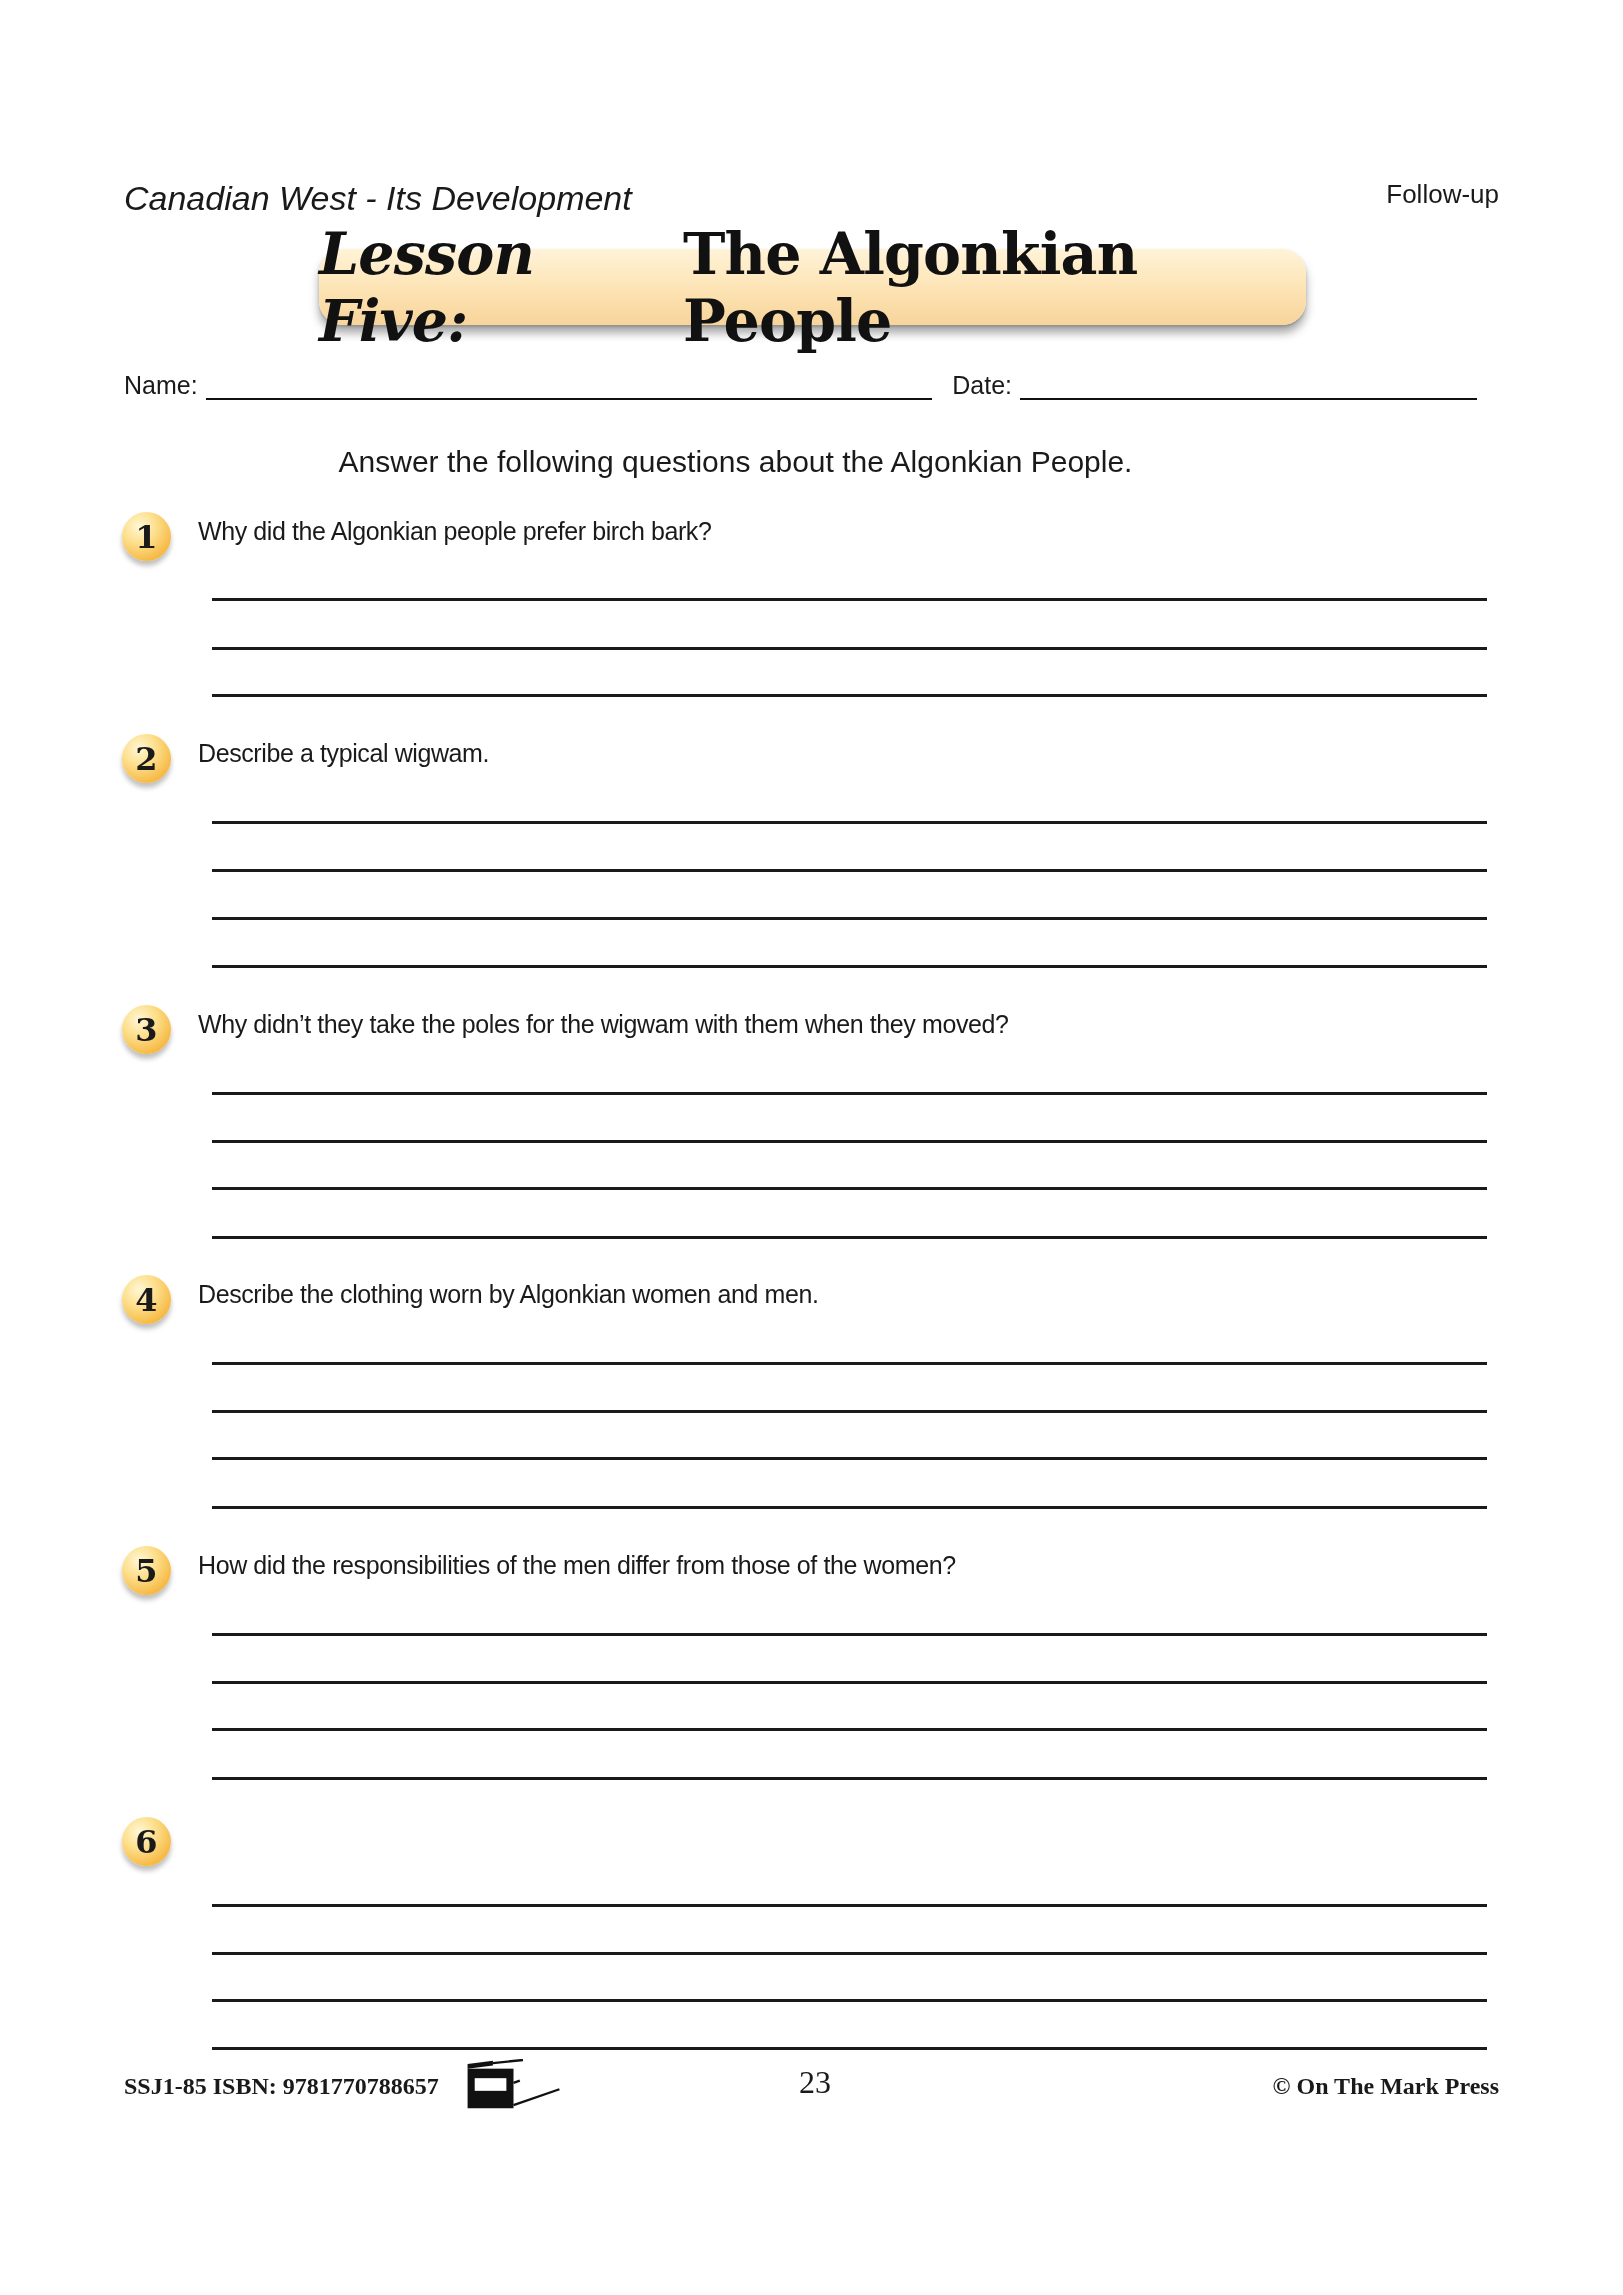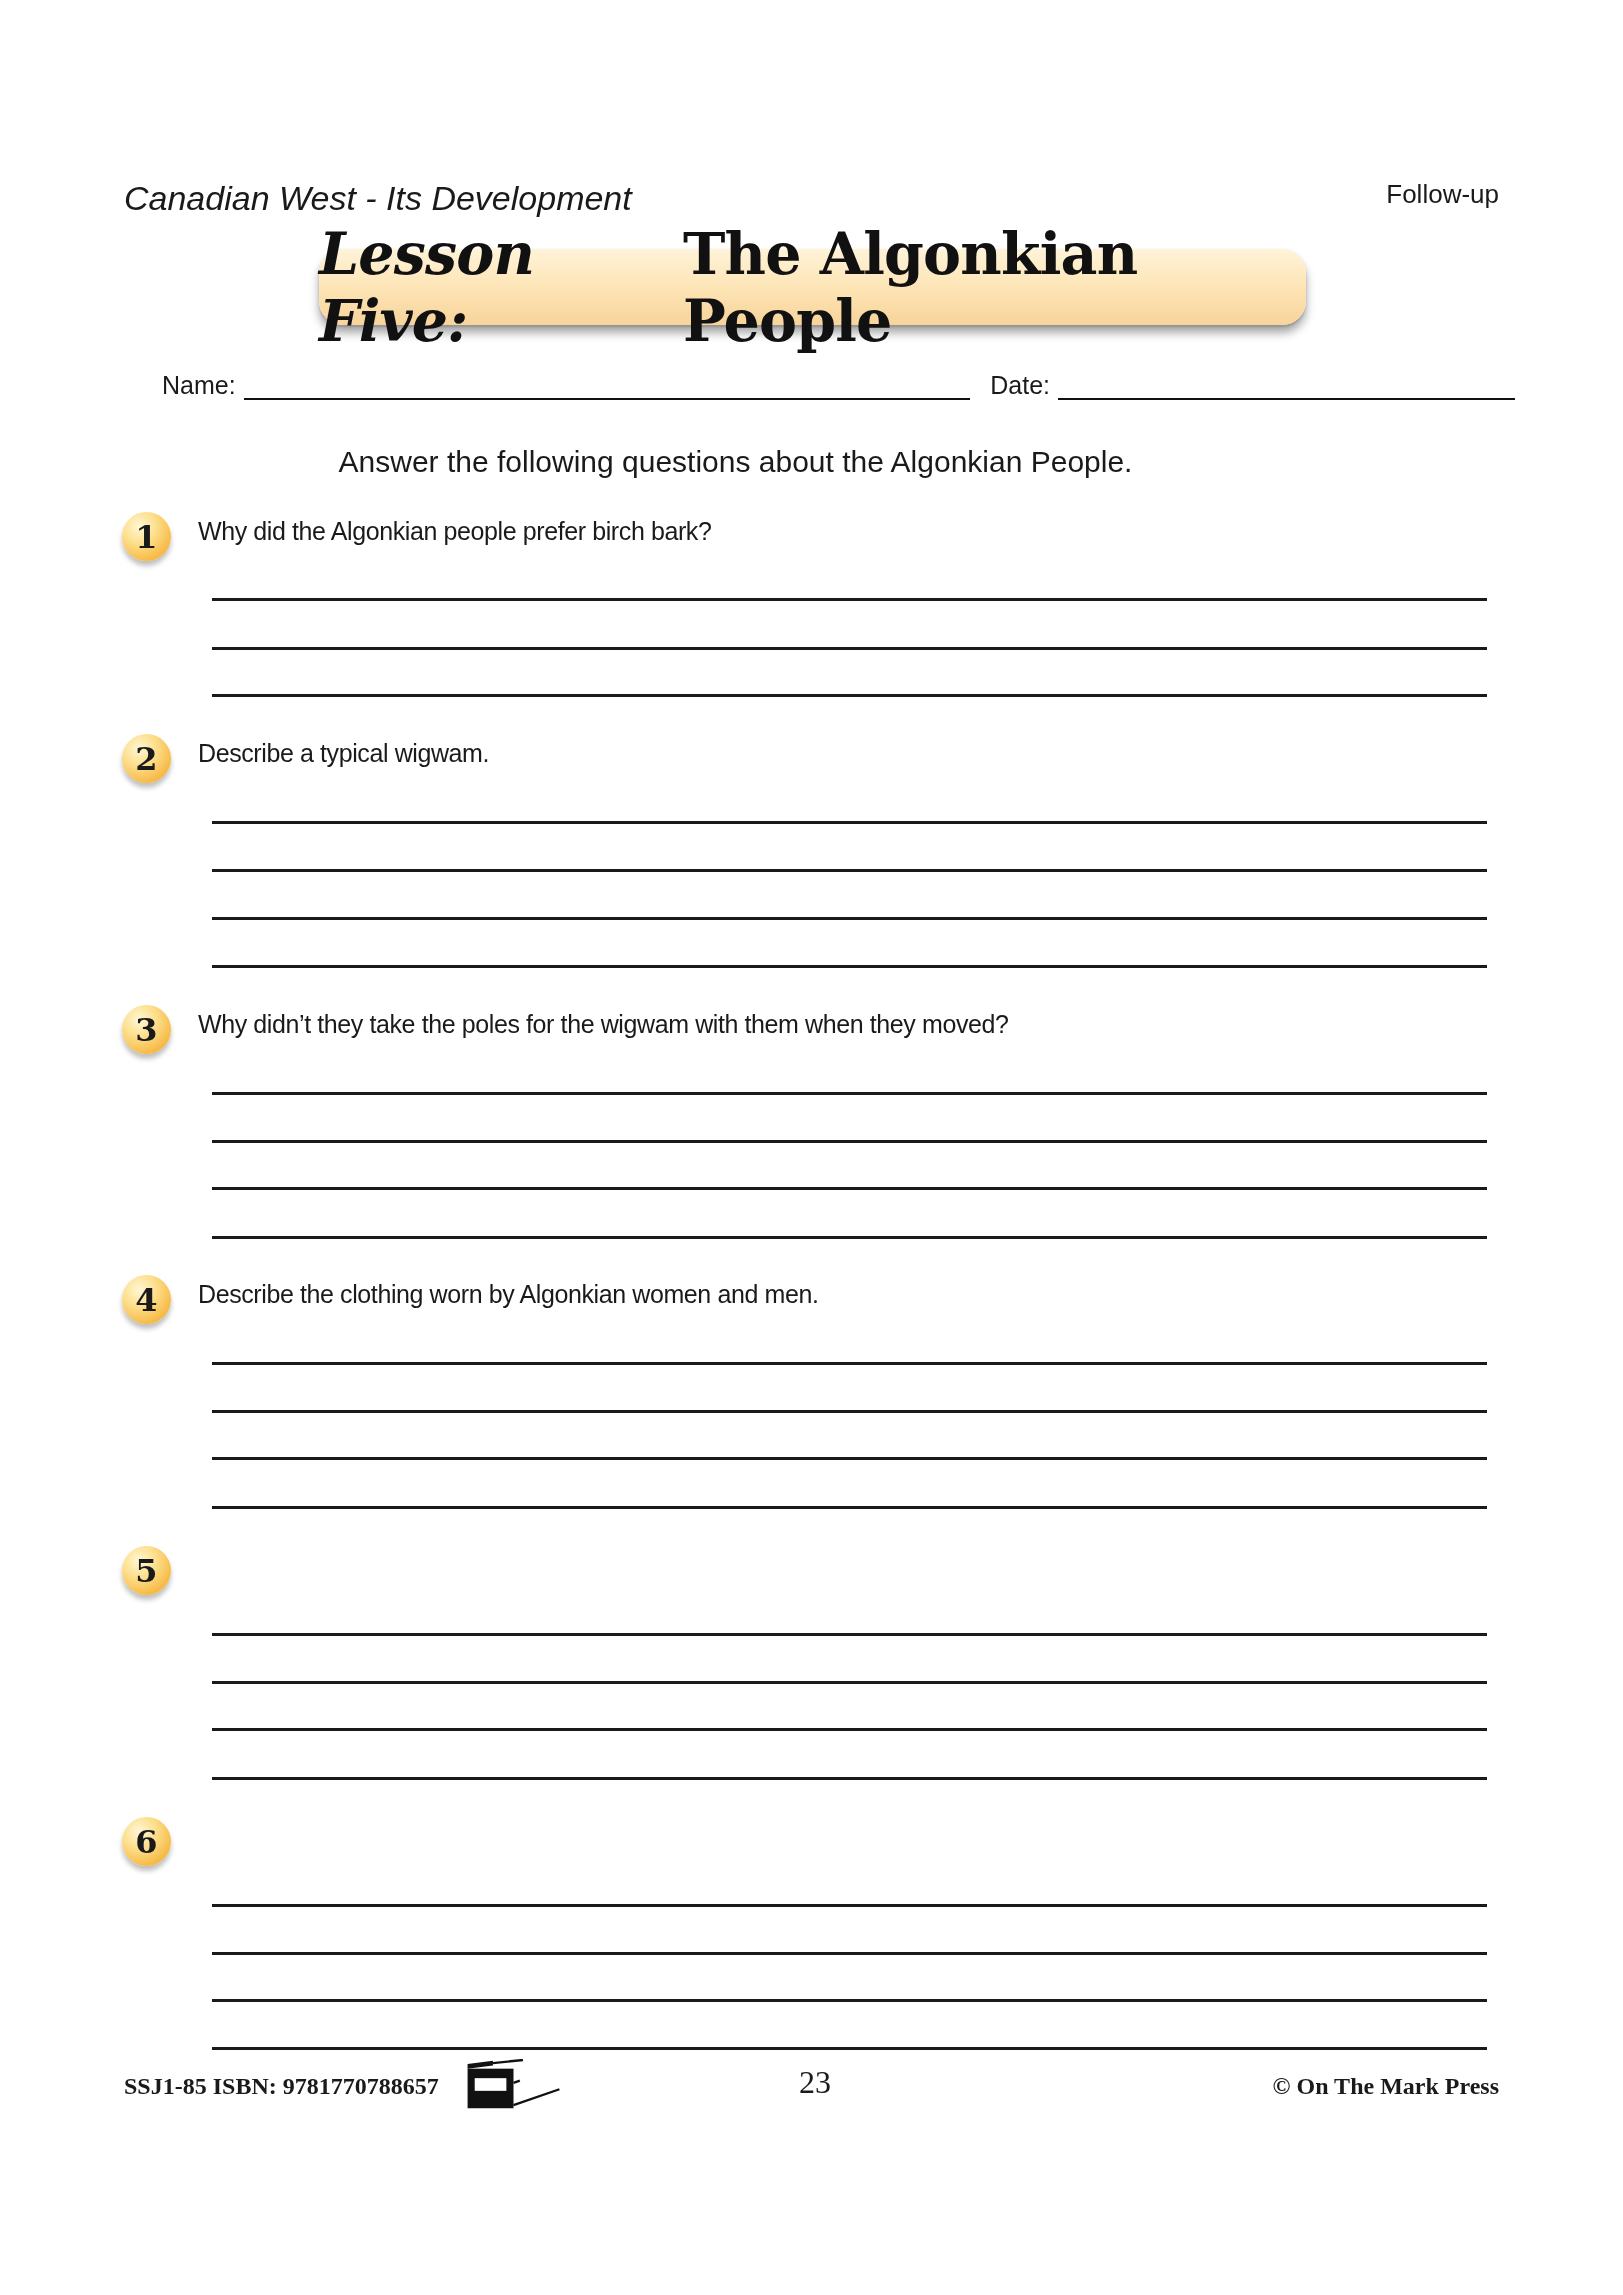--- a/index.html
+++ b/index.html
@@ -10,21 +10,21 @@
   .banner {
     position:absolute; left:319px; top:249px; width:987px; height:76px;
     background:linear-gradient(180deg,#fff3d8 0%,#fde3b3 55%,#f7d49a 100%);
     border-radius:24px;
     box-shadow: 0 8px 9.5px rgba(0,0,0,0.35), 0 1.6px 2.4px rgba(0,0,0,0.15);
     display:flex; align-items:center; justify-content:center;
     font-family:"DejaVu Serif", serif; font-weight:bold; font-size:57px; color:#111;
     letter-spacing:-0.8px;
   }
   .banner .it { font-style:italic; margin-right:14.3px; }
-  .name-row { left:124px; top:371px; font-size:25px; display:flex; align-items:flex-end;margin-left:38px; }
+  .name-row { left:124px; top:371px; font-size:25px; display:flex; align-items:flex-end; }
   .blank { display:inline-block; border-bottom:2.4px solid #111; height:27px; }
   .instructions { left:0; width:1471px; top:445px; text-align:center; font-size:30px; }
   .q { position:absolute; left:122px; width:1379px; }
   .badge {
     position:absolute; left:0; top:0; width:49px; height:49px; border-radius:50%;
     background:radial-gradient(circle at 35% 30%, #fff7d6 0%, #fde08f 35%, #f6b944 75%, #e9a22a 100%);
     box-shadow: 0 4.8px 4.8px rgba(0,0,0,0.25);
     display:flex; align-items:center; justify-content:center;
     font-family:"DejaVu Serif", serif; font-weight:bold; font-size:32px; color:#1a1a1a;
   }
@@ -85,20 +85,21 @@
   <div class="badge">4</div>
   <div class="qtext">Describe the clothing worn by Algonkian women and men.</div>
   <div class="line" style="top:87px;"></div>
   <div class="line" style="top:135px;"></div>
   <div class="line" style="top:182px;"></div>
   <div class="line" style="top:231px;"></div>
 </div>
 
 <div class="q" style="top:1546px;height:238px;">
   <div class="badge">5</div>
+  <div class="qtext">How did the responsibilities of the men differ from those of the women?</div>
   <div class="line" style="top:87px;"></div>
   <div class="line" style="top:135px;"></div>
   <div class="line" style="top:182px;"></div>
   <div class="line" style="top:231px;"></div>
 </div>
 
 <div class="q" style="top:1817px;height:238px;">
   <div class="badge">6</div>
   <div class="line" style="top:87px;"></div>
   <div class="line" style="top:135px;"></div>

